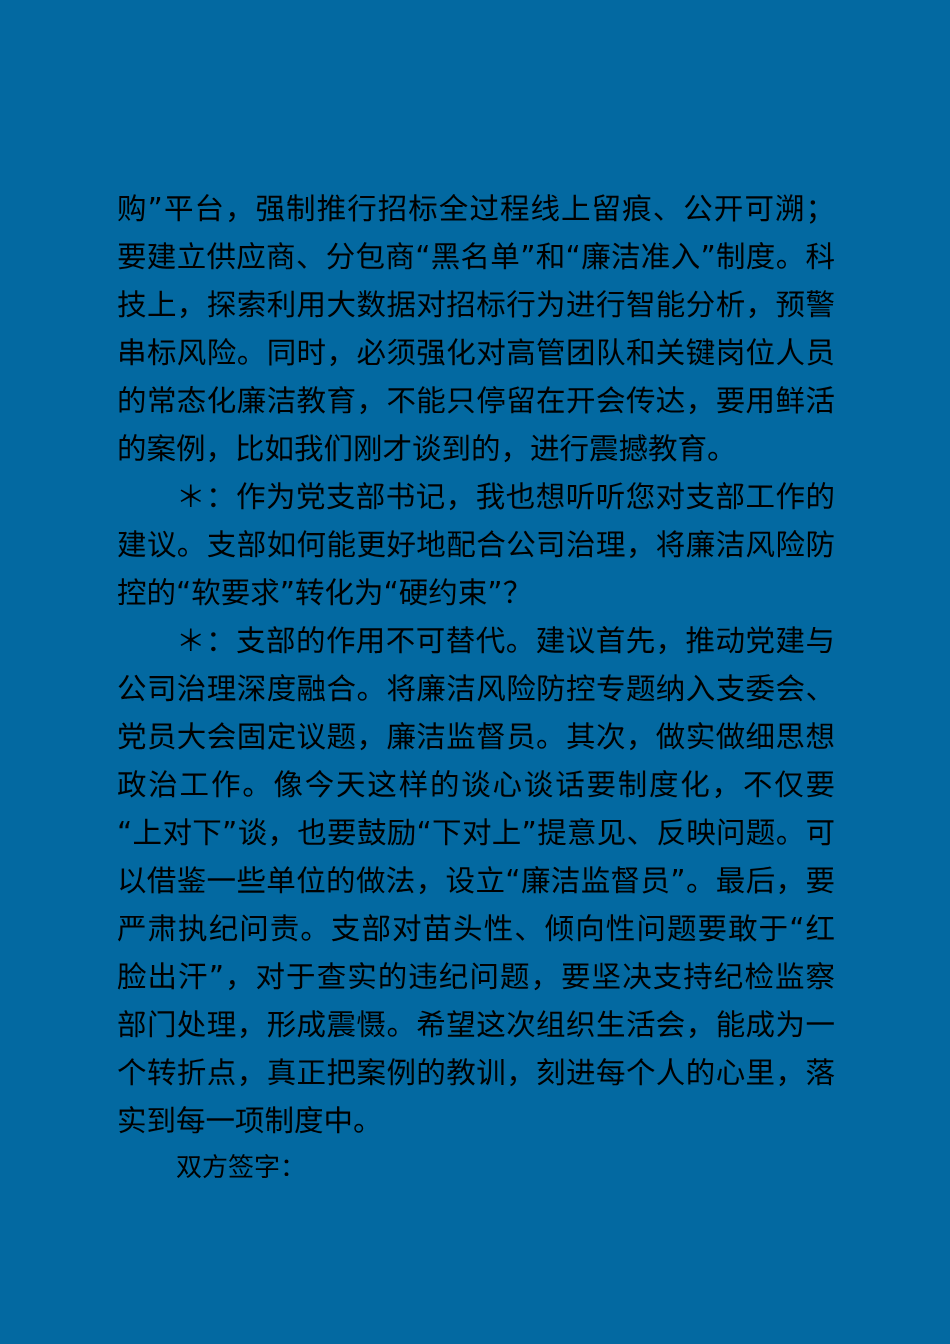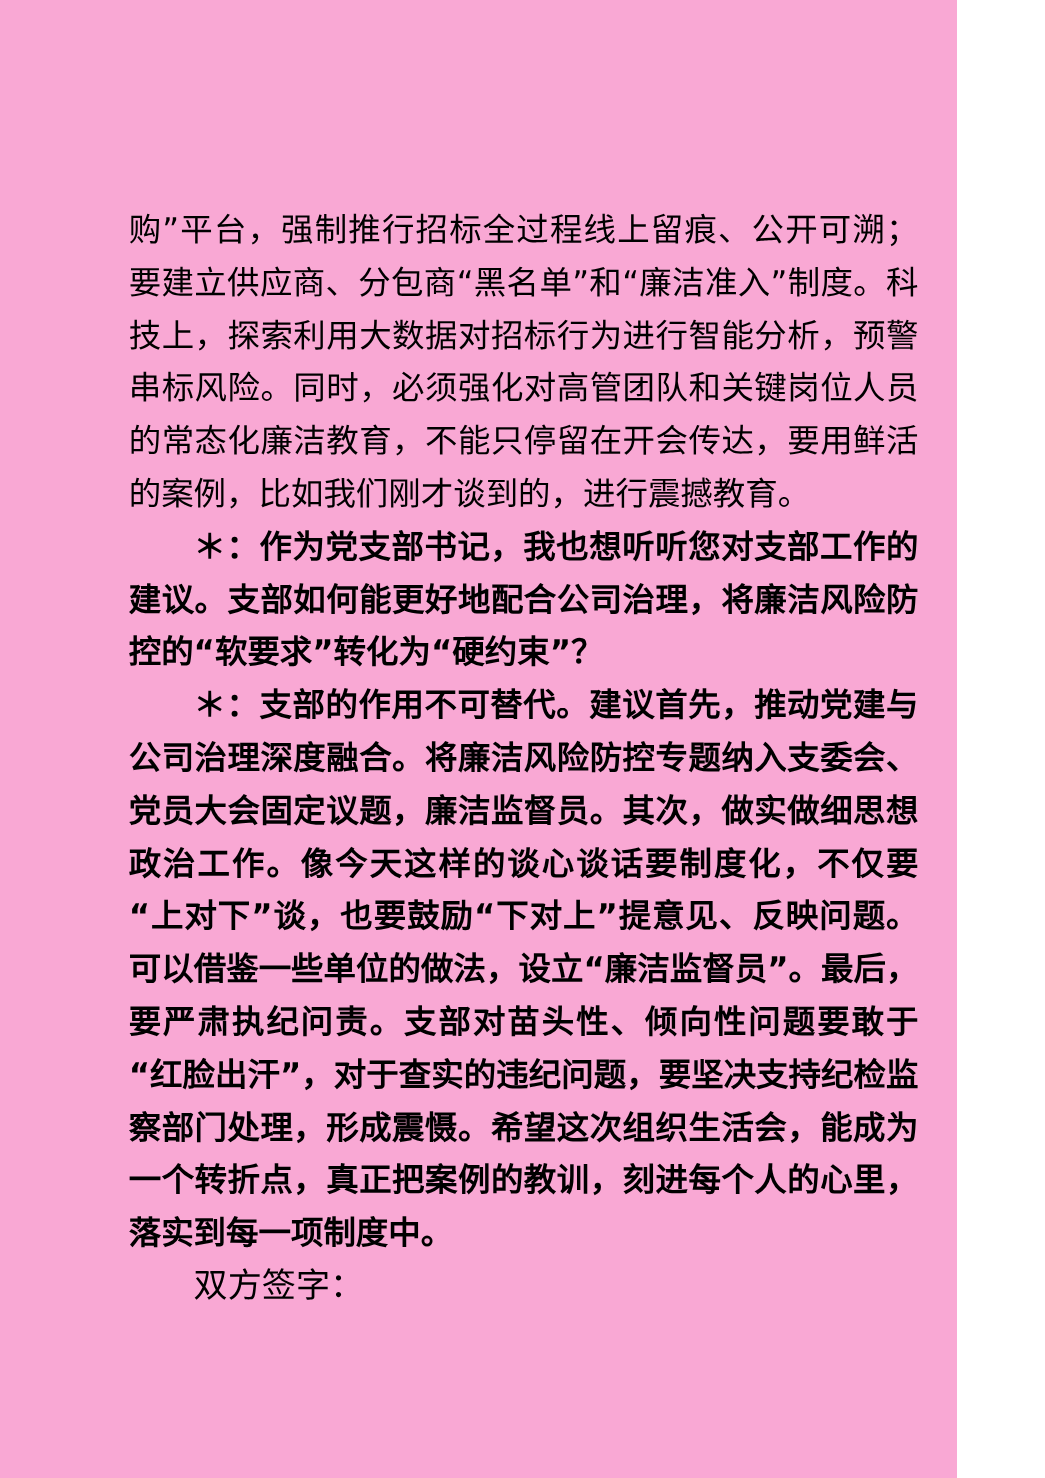--- a/index.html
+++ b/index.html
@@ -3,23 +3,23 @@
 <meta charset="utf-8">
 <title>document-page</title>
 <style>
   html, body {
     margin: 0;
     padding: 0;
     background: #ffffff;
   }
   .page {
     position: relative;
-    width: 870px;
+    width: 950px;
     height: 1344px;
-    background: #f9a8d4;
+    background: #0369a1;
     overflow: hidden;
     box-sizing: border-box;
   }
   .content {
     position: absolute;
     left: 117px;
     top: 185px;
     width: 718px;
   }
   .para {
@@ -30,30 +30,29 @@
     line-height: 48px;
     color: #000000;
     text-align: justify;
     text-justify: inter-character;
     letter-spacing: 0px;
     font-weight: 400;
     -webkit-font-smoothing: antialiased;
   }
   .para.indent {
     text-indent: 59px;
-    font-weight: bold;
   }
   .para.cont {
     text-indent: 0;
   }
   .sig {
     margin: 0;
     padding: 0;
-    font-family: Liberation Serif, serif;
-    font-size: 31px;
+    font-family: Liberation Mono, monospace;
+    font-size: 26px;
     line-height: 48px;
     color: #000000;
     text-align: left;
     text-indent: 59px;
   }
 </style>
 </head>
 <body>
 
 <div class="page">

